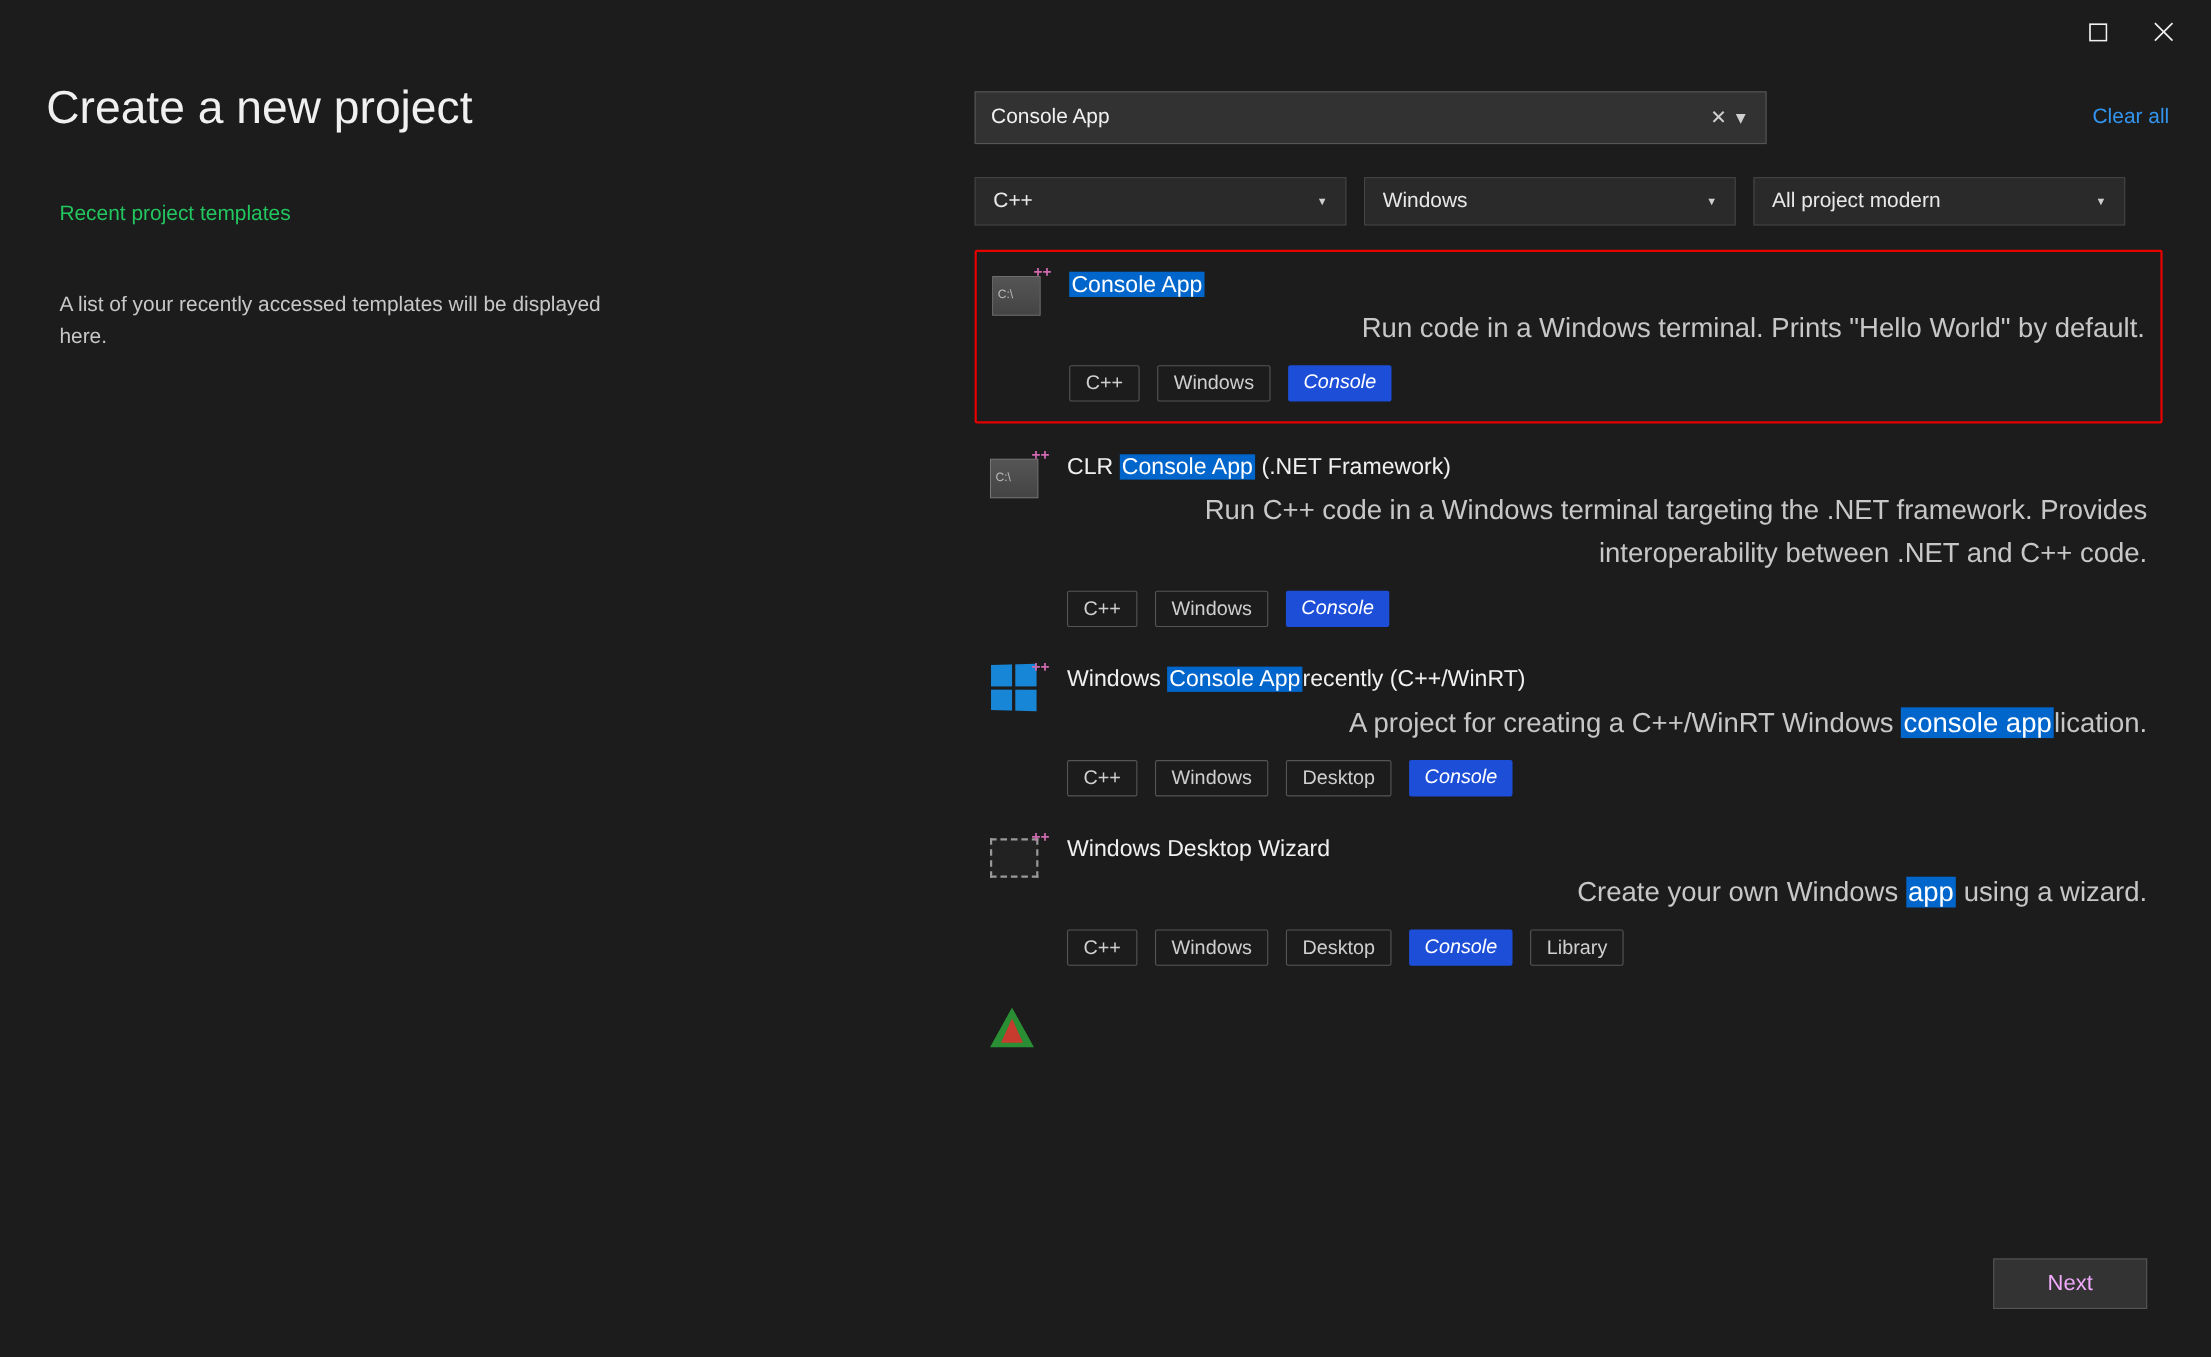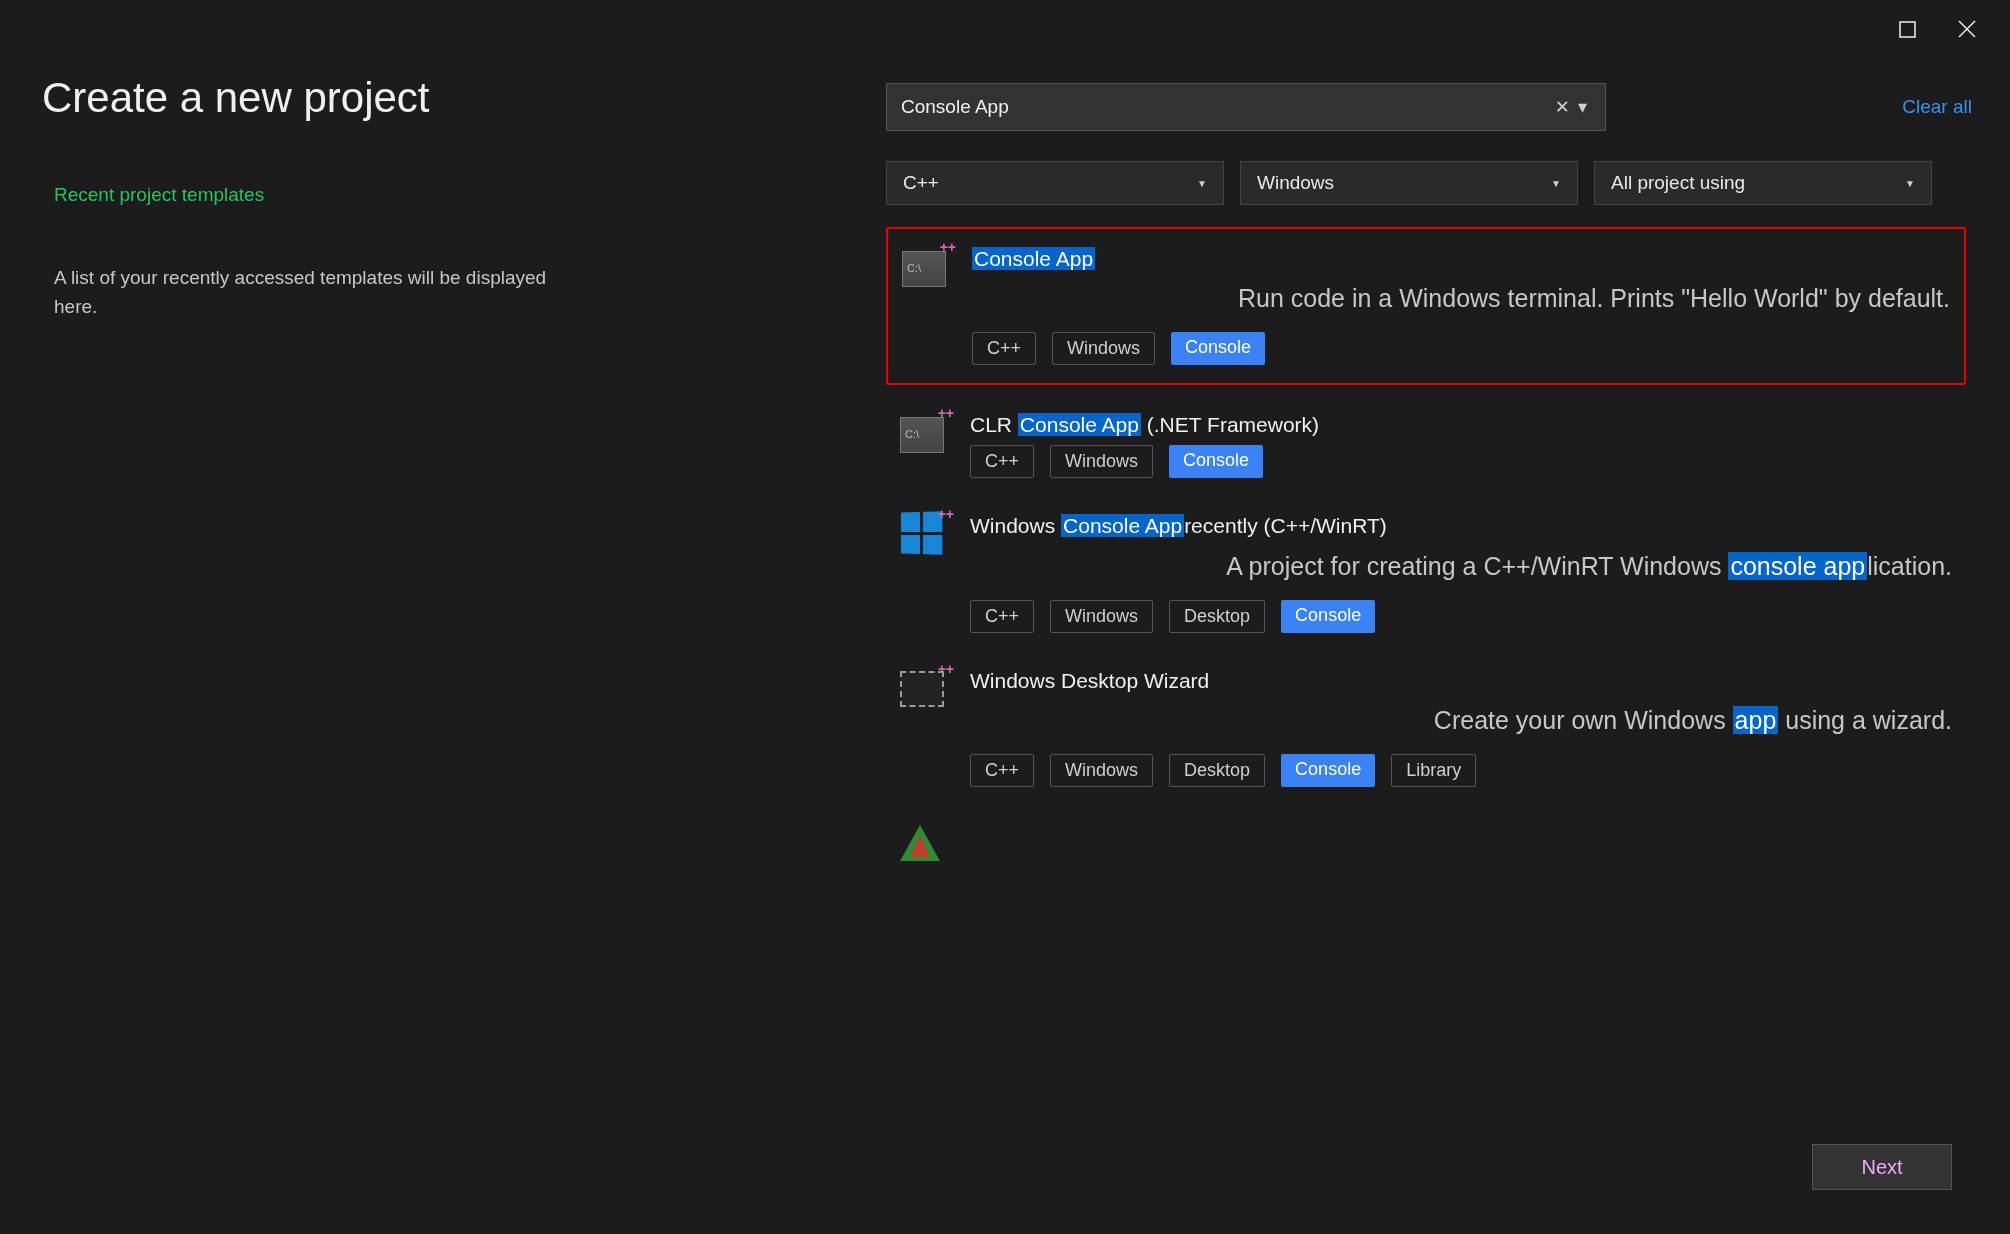--- a/index.html
+++ b/index.html
@@ -164,22 +164,23 @@
   .tags { display: flex; gap: 16px; }
   .tag {
     border: 1px solid #555;
     padding: 5px 14px;
     font-size: 18px;
     color: #cfcfcf;
     border-radius: 2px;
   }
   .tag.hl-tag {
     border: none;
-    background: #3b82f6;
+    background: #1d4ed8;
     color: #fff;
+    font-style: italic;
   }
 
   
   .icon-generic {
     width: 44px; height: 36px;
     background: linear-gradient(#555,#444);
     border: 1px solid #777;
     position: relative;
     top: 6px;
   }
@@ -289,21 +290,21 @@
   <div class="filters">
     <div class="filter" style="width:338px">
       <span>C++</span>
       <span class="caret">▼</span>
     </div>
     <div class="filter" style="width:338px">
       <span>Windows</span>
       <span class="caret">▼</span>
     </div>
     <div class="filter" style="width:338px">
-      <span>All project using</span>
+      <span>All project modern</span>
       <span class="caret">▼</span>
     </div>
   </div>
 
   <div class="results" id="results">
       <div class="template selected">
         <div class="template-icon">
           <div class="icon-generic"></div>
           <span class="plusplus">++</span>
         </div>
@@ -317,20 +318,21 @@
           </div>
         </div>
       </div>
       <div class="template">
         <div class="template-icon">
           <div class="icon-generic"></div>
           <span class="plusplus">++</span>
         </div>
         <div class="template-body">
           <div class="template-title"><span>CLR </span><span class="hl">Console App</span><span> (.NET Framework)</span></div>
+          <div class="template-desc"><span>Run C++ code in a Windows terminal targeting the .NET framework. Provides interoperability between .NET and C++ code.</span></div>
           <div class="tags">
             <span class="tag">C++</span>
             <span class="tag">Windows</span>
             <span class="tag hl-tag">Console</span>
           </div>
         </div>
       </div>
       <div class="template">
         <div class="template-icon">
           <div class="icon-win">

